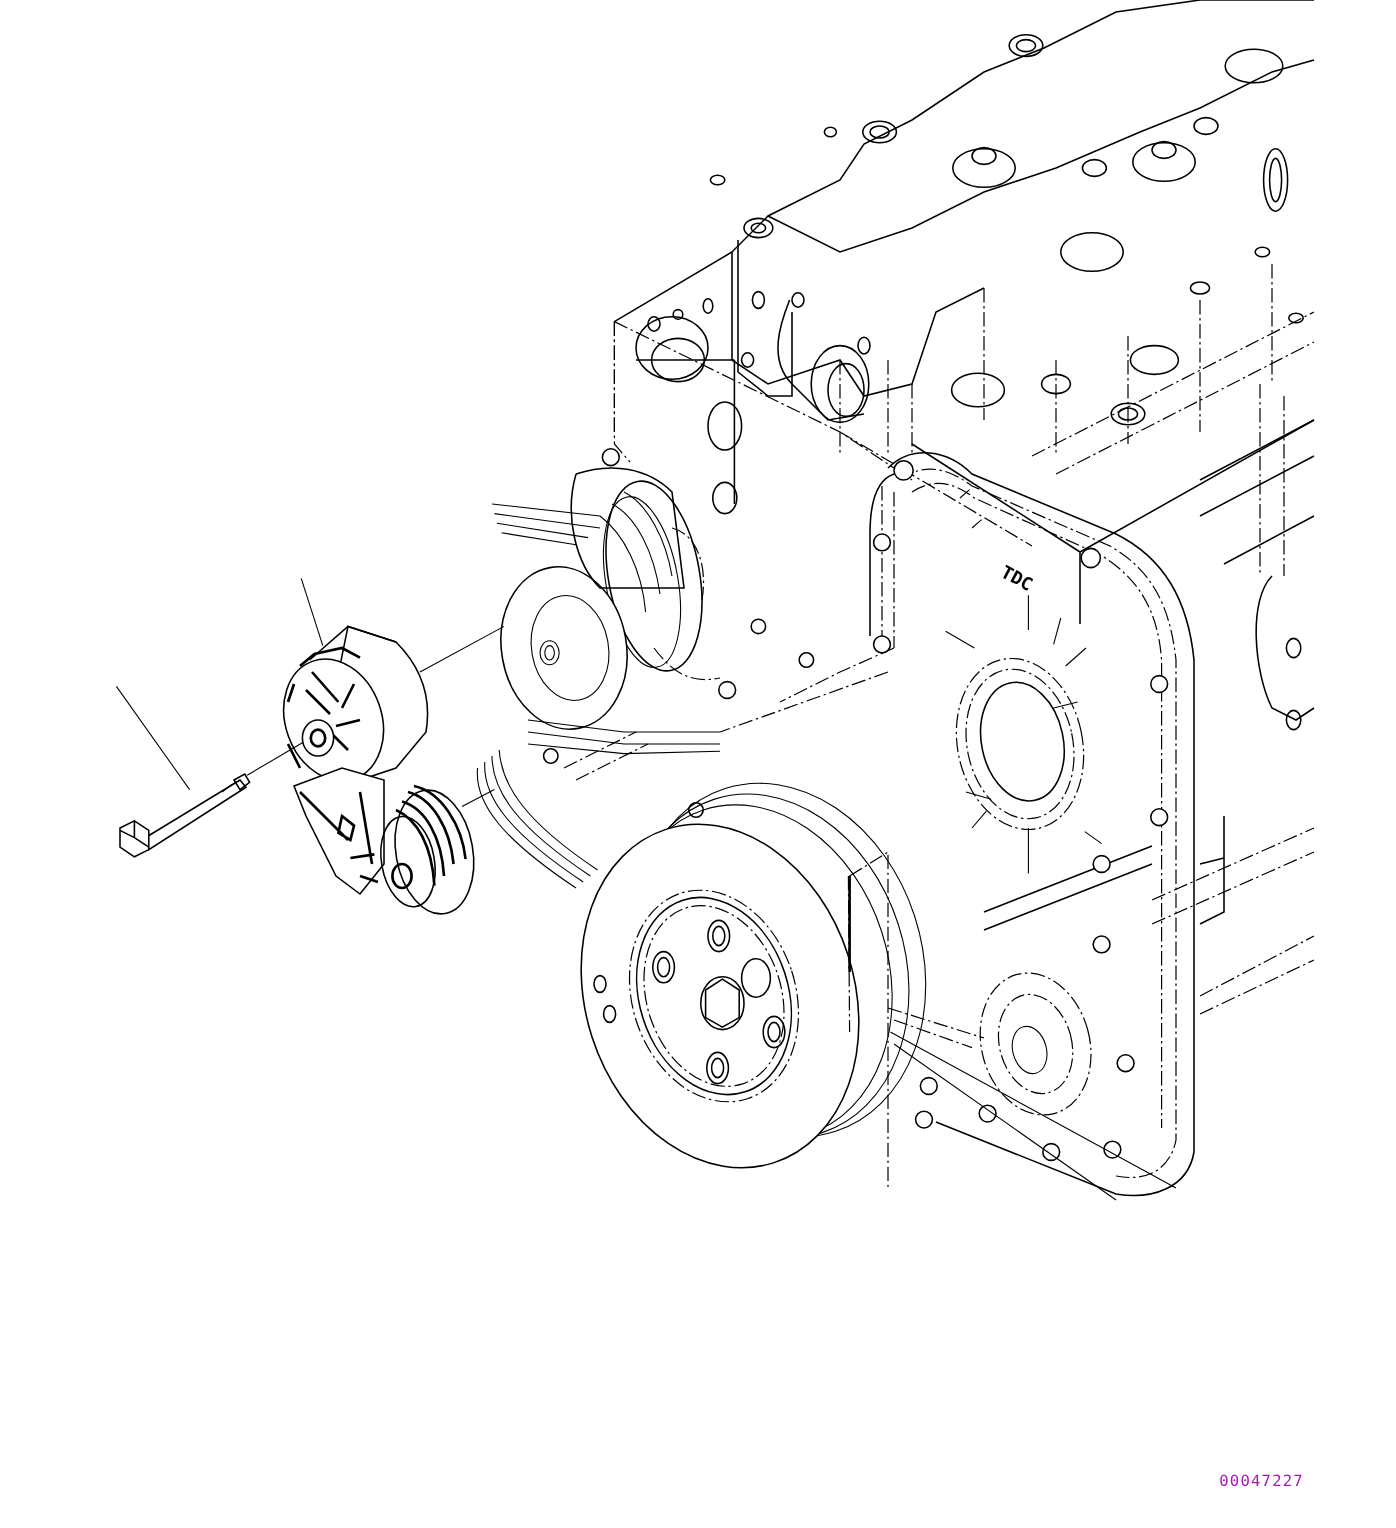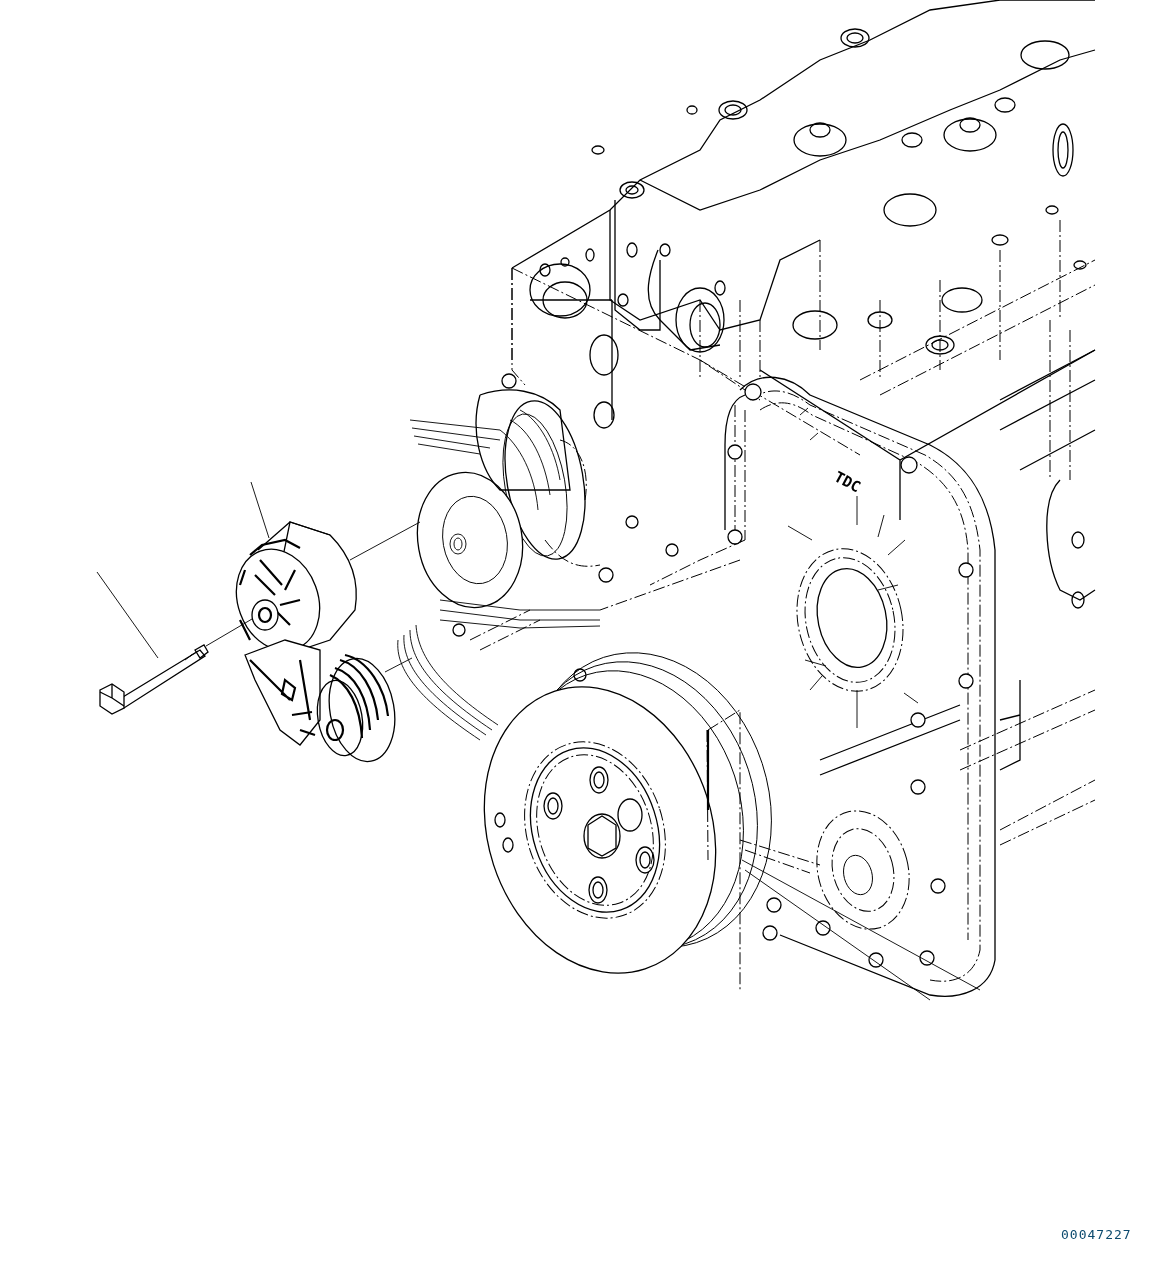--- a/index.html
+++ b/index.html
@@ -5,22 +5,22 @@
   html, body { margin: 0; padding: 0; background: #ffffff; }
   body { width: 1163px; height: 1273px; position: relative; overflow: hidden;
          font-family: "Liberation Sans", sans-serif; }
   #drawing { position: absolute; left: 0; top: 0; width: 1163px; height: 1273px; }
   .ln { fill: none; stroke: #000; stroke-width: 1.3; }
   .lt { fill: none; stroke: #000; stroke-width: 0.9; }
   .bk { fill: none; stroke: #000; stroke-width: 2.2; }
   .dash { fill: none; stroke: #000; stroke-width: 1; stroke-dasharray: 12 3 2 3; }
   .wf { fill: #fff; stroke: #000; stroke-width: 1.3; }
   .tdc { font-family: "DejaVu Sans Mono", monospace; font-size: 15px; font-weight: bold; fill: #000; }
-  #figure-id { position: absolute; left: 1061px; top: 1227px; font-family: "DejaVu Sans Mono", monospace;
-               font-size: 13px; letter-spacing: 1px; color: #0c4a6e; }
+  #figure-id { position: absolute; left: 1016px; top: 1227px; font-family: "DejaVu Sans Mono", monospace;
+               font-size: 13px; letter-spacing: 1px; color: #a21caf; }
 </style>
 </head>
 <body>
 
 <svg id="drawing" viewBox="0 0 1163 1273" xmlns="http://www.w3.org/2000/svg">
 
   <g>
     <path class="ln" d="M512 268 L610 210 L640 180 L700 150 L720 120 L760 100 L820 60 L870 40 L930 10 L1000 0 L1095 0"></path>
     <path class="dash" d="M512 268 L512 360 M512 268 L700 360 L760 400 M700 360 L860 455"></path>
     <path class="ln" d="M610 210 L610 300 L640 320 L700 300 L720 330 L760 320 L780 260 L820 240"></path>

